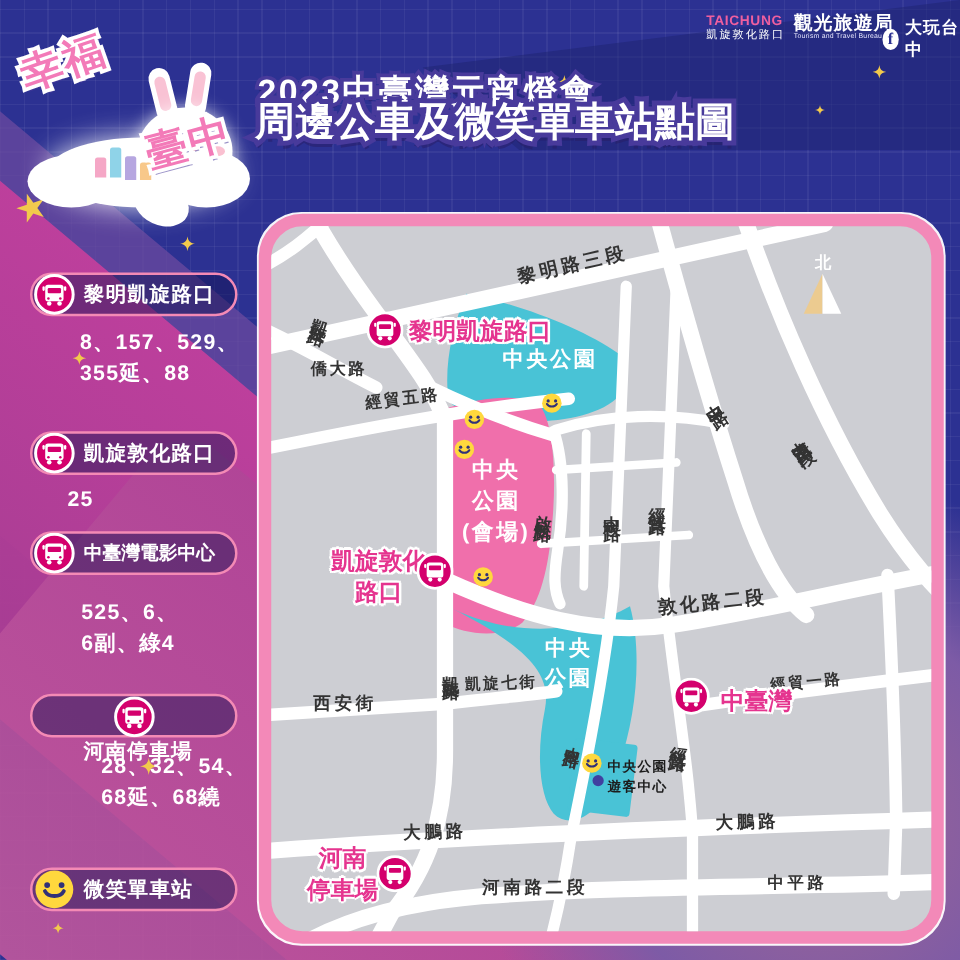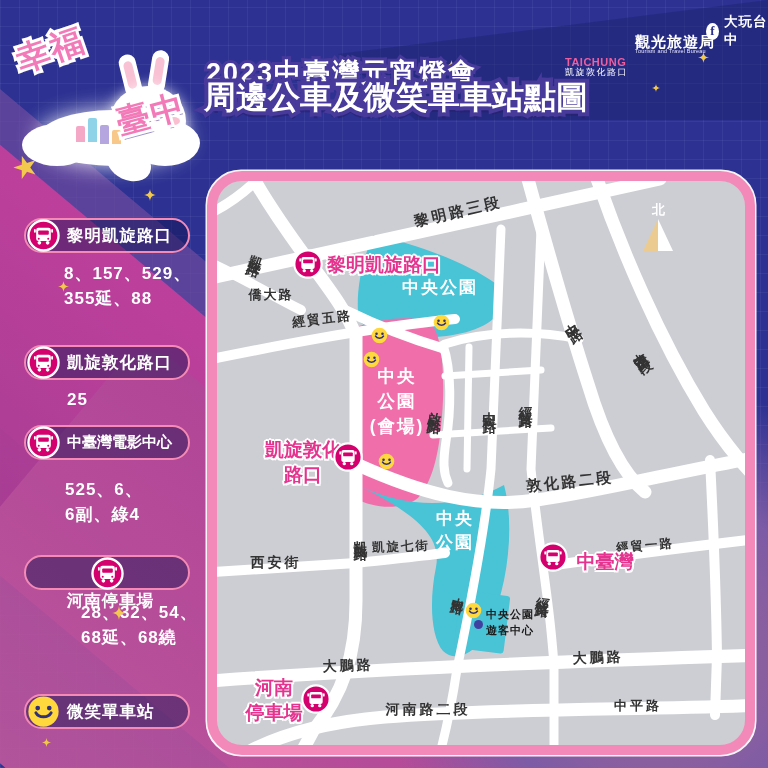--- a/index.html
+++ b/index.html
@@ -18,21 +18,21 @@
   .dec-bottom{left:-120px;top:640px;width:1100px;height:420px;
     background:linear-gradient(180deg,#b04697,#c0589d);transform:rotate(40deg);opacity:.9;border-radius:40px;}
   .glow-br{right:-170px;bottom:-170px;width:560px;height:560px;border-radius:50%;
     background:radial-gradient(circle,#a06694 0%,#7d5ba6 42%,rgba(125,91,166,0) 70%);}
   .star5{position:absolute;z-index:3;line-height:1;}
   .sparkle{position:absolute;z-index:3;}
   .sparkle svg{display:block;width:100%;height:100%;}
 
   
   .brand{position:absolute;left:565px;top:11px;z-index:10;display:flex;gap:7px;align-items:center;}
-  .brand .tc{display:flex;flex-direction:column;line-height:1.1;margin-top:45px;}
+  .brand .tc{display:flex;flex-direction:column;line-height:1.1;}
   .brand .tc .en{color:#ef5f9f;font-weight:bold;font-size:11px;letter-spacing:.5px;}
   .brand .tc .gov{color:#fff;font-size:9px;letter-spacing:1.5px;}
   .brand .bu{display:flex;flex-direction:column;line-height:1.05;}
   .brand .bu .zh{color:#fff;font-weight:bold;font-size:15px;letter-spacing:1px;}
   .brand .bu .en{color:#e8e8ff;font-size:5.5px;letter-spacing:.2px;}
   .fb{position:absolute;left:706px;top:13px;z-index:10;display:flex;align-items:center;gap:5px;}
   .fb .circ{width:17px;height:17px;border-radius:50%;background:#fff;color:#2c3192;
     font-weight:bold;font-size:13px;display:flex;align-items:center;justify-content:center;font-family:"Liberation Serif",serif;}
   .fb .lbl{color:#fff;font-weight:bold;font-size:13.5px;letter-spacing:1px;}
 
@@ -231,21 +231,21 @@
         <circle cx="13.5" cy="26" r="2" fill="#fff"></circle>
         <circle cx="22.5" cy="26" r="2" fill="#fff"></circle>
         <rect x="7.6" y="11" width="2" height="4" rx="1" fill="#fff"></rect>
         <rect x="26.4" y="11" width="2" height="4" rx="1" fill="#fff"></rect>
         <circle cx="12.8" cy="21.5" r="1.1" fill="#d4006d"></circle>
         <circle cx="23.2" cy="21.5" r="1.1" fill="#d4006d"></circle>
       </svg>
     </span>
   <span class="txt">凱旋敦化路口</span>
 </div>
-<div class="routes" style="left:67px;top:387px;">
+<div class="routes" style="left:54px;top:387px;">
   <div>25</div>
 </div>
 
 <div class="pill" style="top:425px;">
   <span class="icn">
       <svg viewBox="0 0 36 36">
         <circle cx="18" cy="18" r="16.4" fill="#d4006d" stroke="#fff" stroke-width="2.6"></circle>
         <rect x="10" y="9.5" width="16" height="14.5" rx="2.5" fill="#fff"></rect>
         <rect x="12.2" y="12.5" width="11.6" height="4.6" rx="1" fill="#d4006d"></rect>
         <circle cx="13.5" cy="26" r="2" fill="#fff"></circle>

